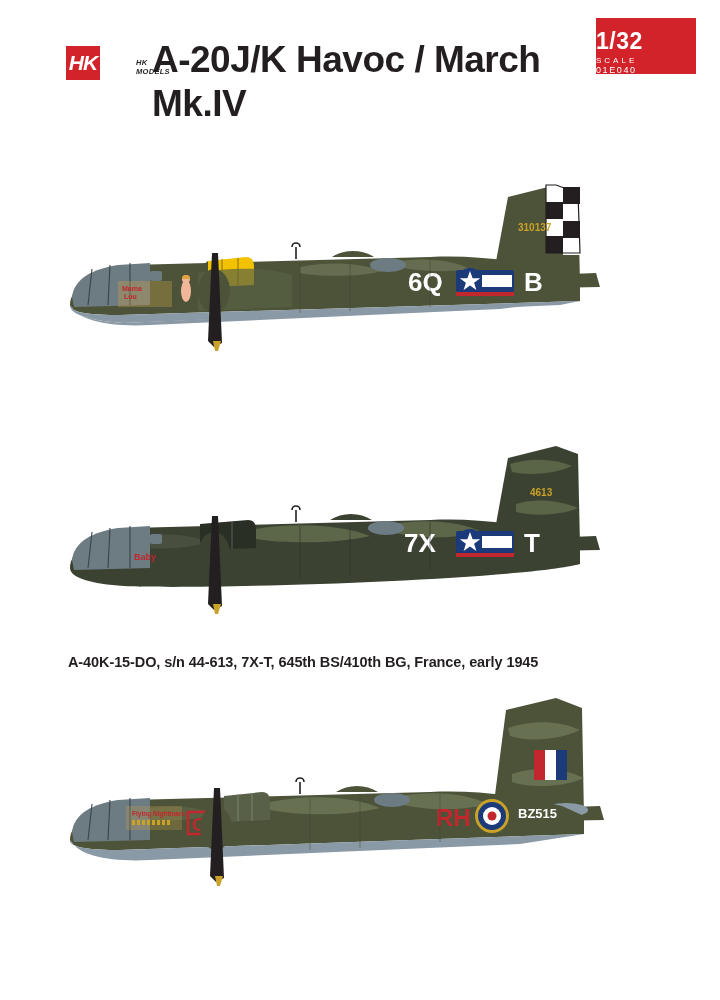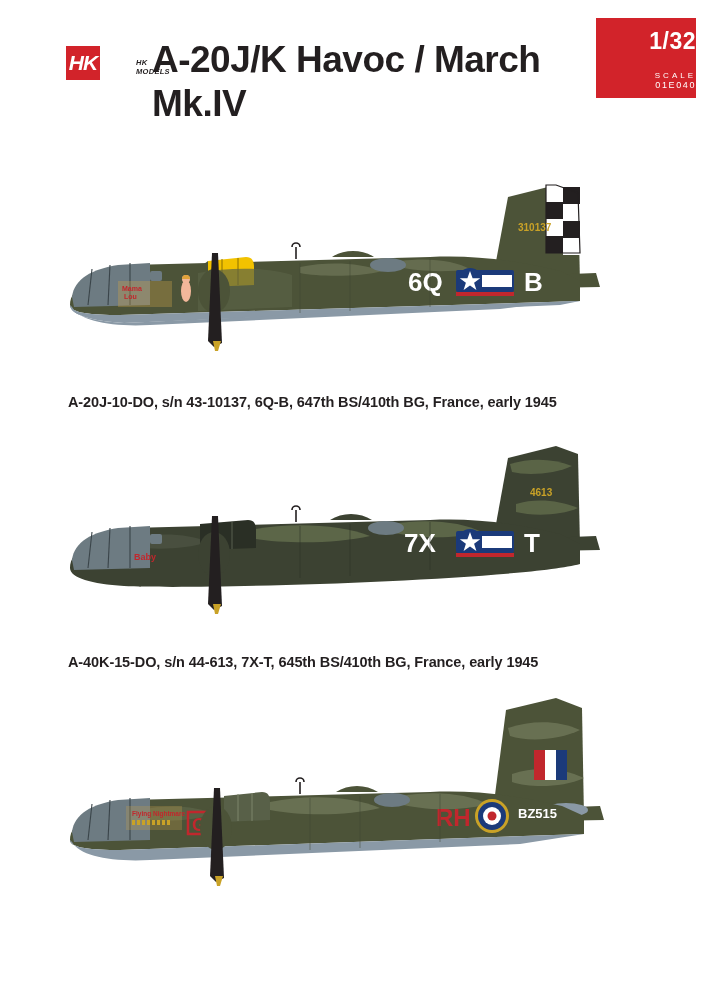--- a/index.html
+++ b/index.html
@@ -61,35 +61,35 @@
     font-weight: bold;
     color: #231f20;
     line-height: 1.18;
     letter-spacing: -0.5px;
   }
   .scale-box {
     position: absolute;
     right: 24px;
     top: 18px;
     width: 100px;
-    height: 80px;
+    height: 56px;
     background: #d2232a;
     color: #ffffff;
-    text-align: right;
+    text-align: left;
   }
   .scale-box .scale-main {
     font-size: 23px;
     font-weight: bold;
     margin-top: 10px;
     letter-spacing: 0.5px;
   }
   .scale-box .scale-sub {
     font-size: 8px;
     letter-spacing: 3px;
-    margin-top: 16px;
+    margin-top: 1px;
   }
   .scale-box .scale-code {
     font-size: 9px;
     letter-spacing: 1.6px;
   }
 
   
   .caption {
     position: absolute;
     left: 68px;
@@ -213,21 +213,20 @@
 
       <text x="518" y="76" font-family="Liberation Sans, sans-serif" font-size="10" font-weight="bold" fill="#c9a227">310137</text>
 
       <g stroke="#3c4232" stroke-width="0.7" opacity="0.7" fill="none">
         <line x1="300" y1="108" x2="300" y2="158"></line>
         <line x1="350" y1="106" x2="350" y2="156"></line>
         <line x1="430" y1="104" x2="430" y2="152"></line>
       </g>
     </svg>
   </div>
-  <div class="caption" id="caption-1">A-20J-10-DO, s/n 43-10137, 6Q-B, 647th BS/410th BG, France, early 1945</div>
 
   <div class="profile" id="profile-2">
     <svg width="720" height="230" viewBox="0 0 720 230" xmlns="http://www.w3.org/2000/svg">
 
       <path d="M492,128 L508,40 L556,28 L578,36 L580,128 Z" fill="#3c4232"></path>
       <path d="M510,46 C530,40 552,40 572,48 C556,56 528,58 512,54 Z" fill="#5f6a4a" opacity="0.85"></path>
       <path d="M516,86 C536,80 558,82 578,90 C560,98 532,98 516,94 Z" fill="#5f6a4a" opacity="0.85"></path>
 
       <path d="M498,122 L596,118 L600,132 L498,134 Z" fill="#3c4232"></path>
 

